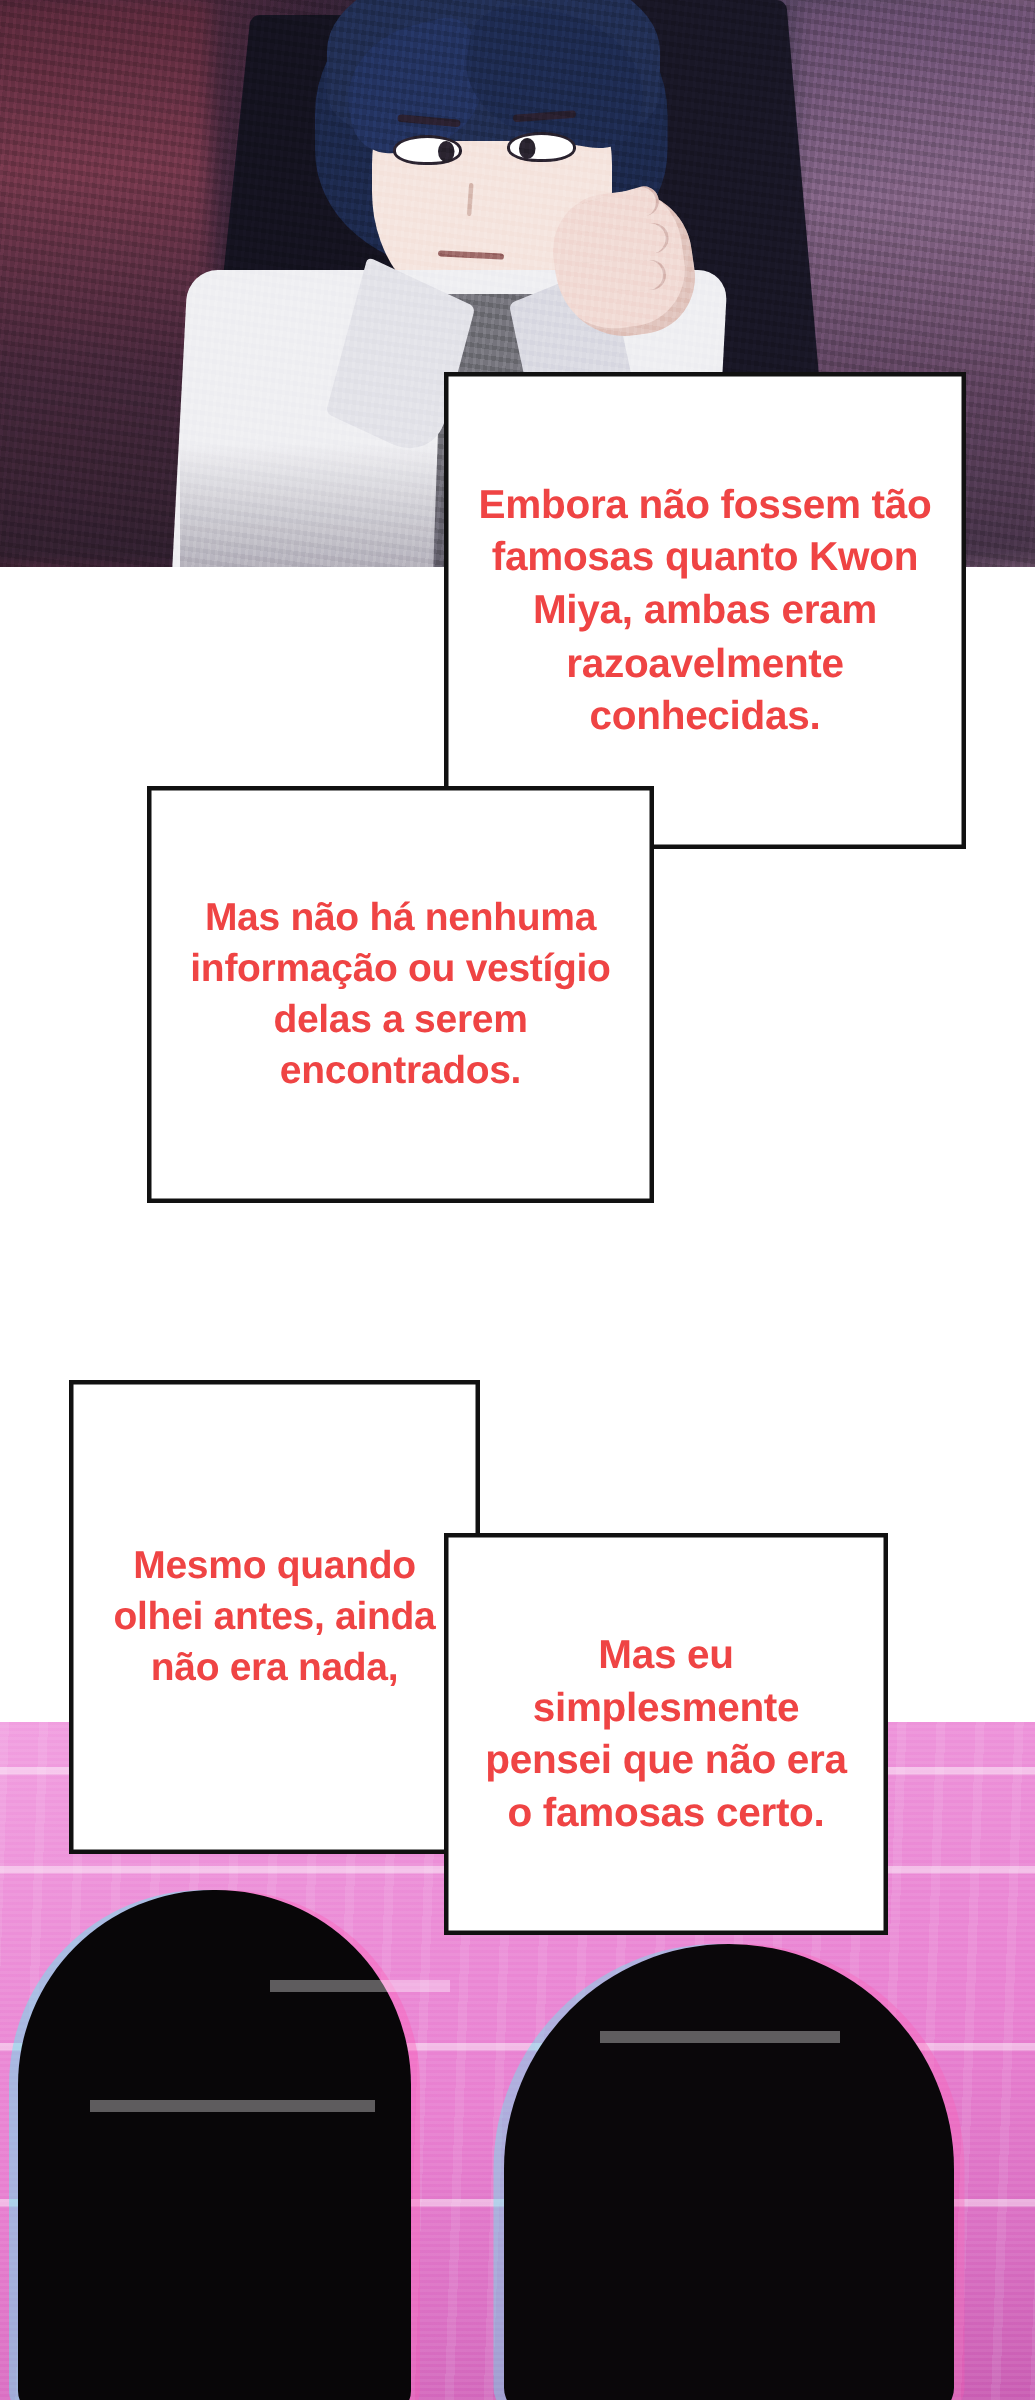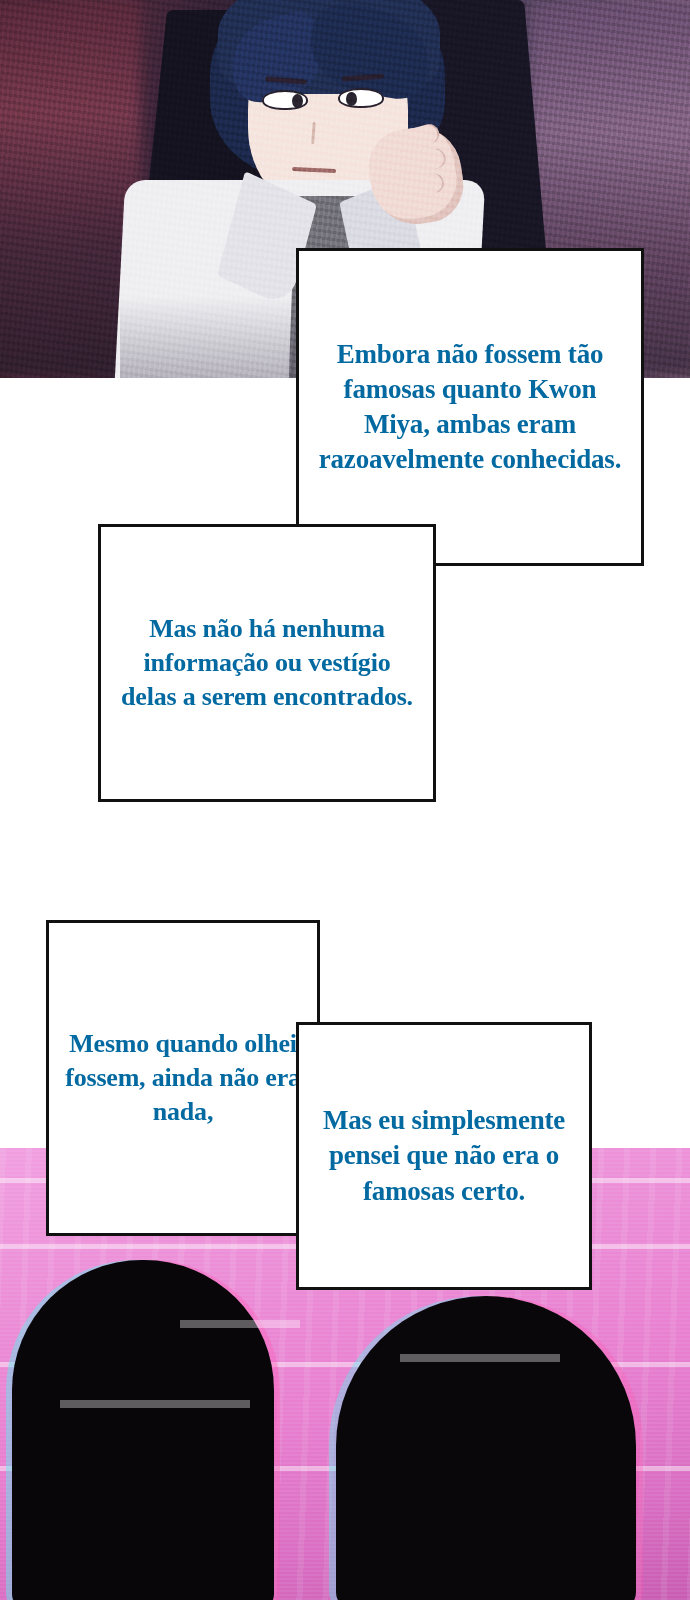--- a/index.html
+++ b/index.html
@@ -153,22 +153,22 @@
     box-shadow:-7px 0 0 rgba(90,240,240,0.40), 7px 0 0 rgba(255,90,180,0.30);
   }
   .panel-bottom .strip {
     position:absolute; height:8px; background:rgba(255,255,255,0.35);
   }
 
   
   .bubble {
     position:absolute; background:#ffffff; border:3px solid #111111;
     display:flex; align-items:center; justify-content:center;
-    text-align:center; color:#0369a1; font-weight:700;
-    font-family:Liberation Serif, serif;
+    text-align:center; color:#ef4444; font-weight:700;
+    font-family:Liberation Sans, sans-serif;
     line-height:1.30; letter-spacing:-0.2px;
     padding:10px 14px; z-index:5;
   }
   #bubble-1 { left:296px; top:248px; width:348px; height:318px; font-size:27px; }
   #bubble-2 { left:98px;  top:524px; width:338px; height:278px; font-size:26px; }
   #bubble-3 { left:46px;  top:920px; width:274px; height:316px; font-size:26px; }
   #bubble-4 { left:296px; top:1022px; width:296px; height:268px; font-size:27px; }
 </style>
 </head>
 <body>
@@ -217,15 +217,15 @@
   <div class="sil-right"></div>
   <div class="strip" style="left:180px; top:172px; width:120px;"></div>
   <div class="strip" style="left:60px;  top:252px; width:190px;"></div>
   <div class="strip" style="left:400px; top:206px; width:160px;"></div>
 </div>
 
 <div class="bubble" id="bubble-1">Embora não fossem tão famosas quanto Kwon Miya, ambas eram razoavelmente conhecidas.</div>
 
 <div class="bubble" id="bubble-2">Mas não há nenhuma informação ou vestígio delas a serem encontrados.</div>
 
-<div class="bubble" id="bubble-3">Mesmo quando olhei fossem, ainda não era nada,</div>
+<div class="bubble" id="bubble-3">Mesmo quando olhei antes, ainda não era nada,</div>
 
 <div class="bubble" id="bubble-4">Mas eu simplesmente pensei que não era o famosas certo.</div>
 
 </body></html>

